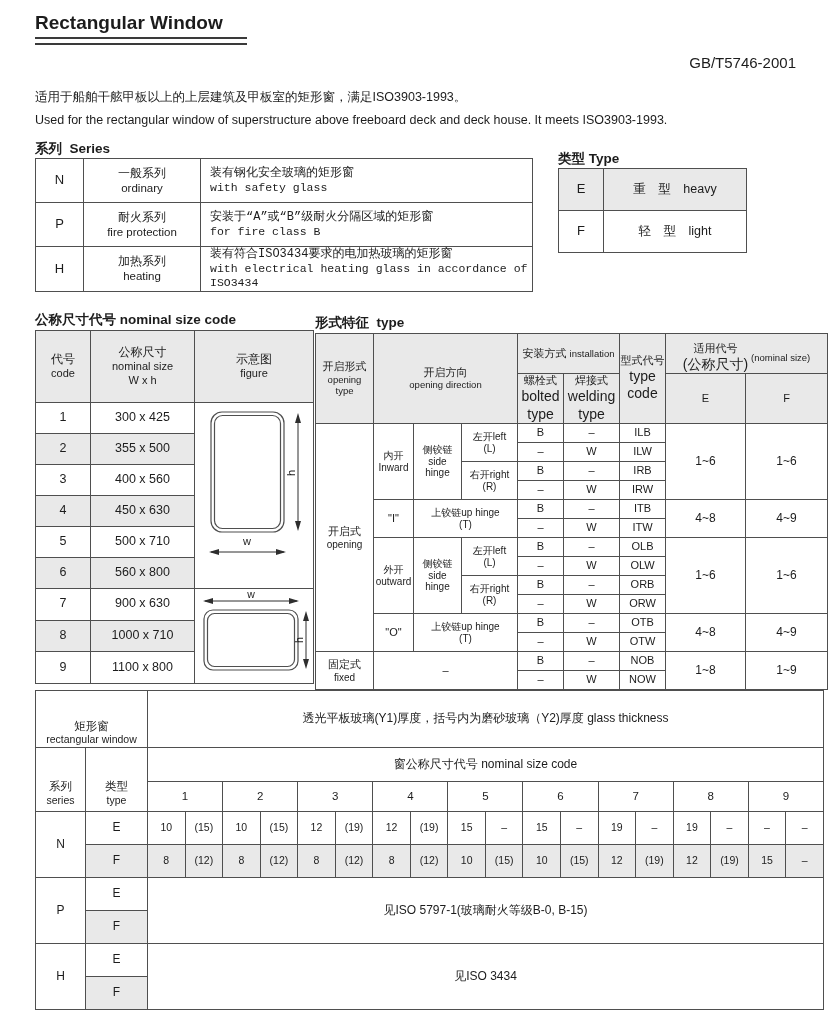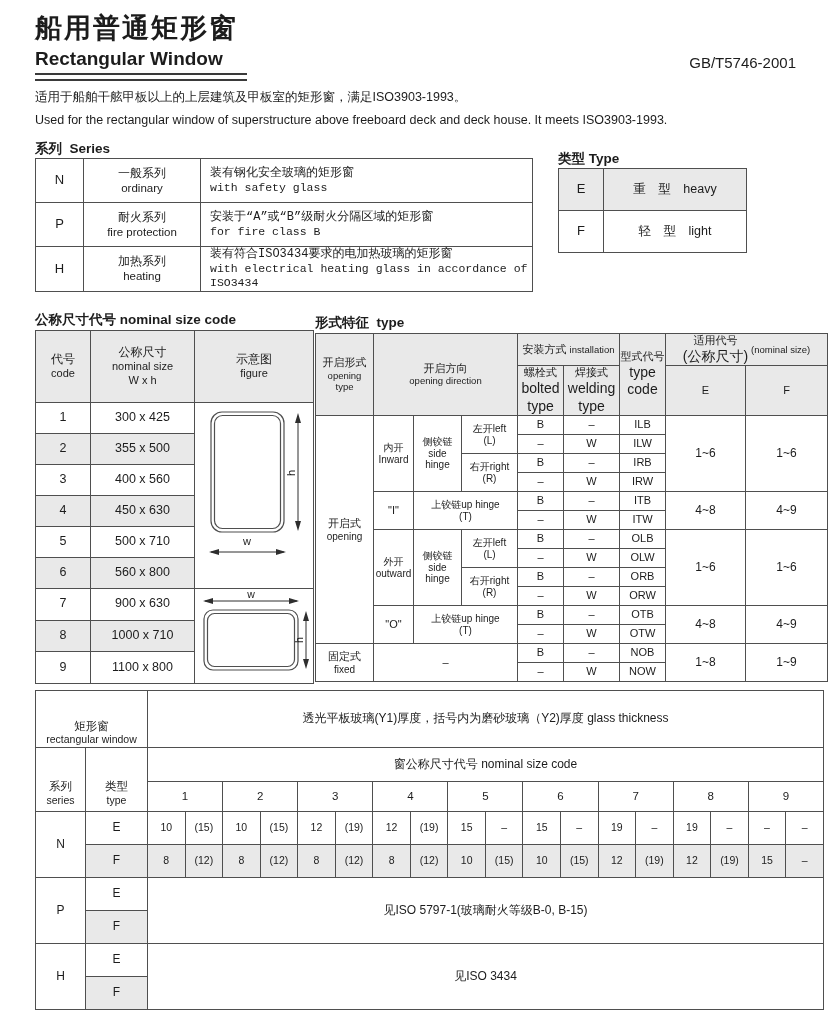--- a/index.html
+++ b/index.html
@@ -49,21 +49,21 @@
   .ft tr.hr1{height:32px;}
   .ft tr.hr2{height:28px;padding-left:20px;}
   .ft tr.dr{height:19px;}
   .ft .hd{background:#e9e9e9;}
   .ft .hcn{font-size:11px;}
   .ft .hen{font-size:9.5px;}
   .ft .htiny{font-size:14px;}
   .ft td{font-size:11px;}
   .ft .dirsmall{font-size:10px;line-height:1.15;}
   .ft .rng{font-size:12px;}
-  .appwrap{display:flex;align-items:center;justify-content:center;gap:3px;}
+  .appwrap{display:flex;align-items:center;justify-content:center;gap:3px;margin-top:8px;}
 
   
   .gt{left:35px;top:690px;width:789px;}
   .gt tr.g1{height:46px;}
   .gt tr.g2{height:34px;}
   .gt tr.g3{height:30px;}
   .gt tr.gd{height:33px;}
   .gt .note{font-size:12px;}
   .gt .hcn{font-size:11.5px;margin-top:28px;}
   .gt .hen{font-size:10.5px;}
@@ -72,21 +72,20 @@
   .gt .biglabel{font-size:12px;}
 
   svg text{font-family:"Liberation Sans","DejaVu Sans",sans-serif;}
 </style>
 </head>
 <body>
 
 <div class="page">
 
   <div class="titleblock">
-    <div class="title-cn">船用普通矩形窗</div>
     <div class="title-en">Rectangular Window</div>
     <div class="double-rule"></div>
   </div>
   <div class="standard">GB/T5746-2001</div>
   <div class="desc">
     <div>适用于船舶干舷甲板以上的上层建筑及甲板室的矩形窗，满足ISO3903-1993。</div>
     <div>Used for the rectangular window of superstructure above freeboard deck and deck house. It meets ISO3903-1993.</div>
   </div>
 
   <div class="seclabel" style="left:35px;top:140px;">系列  Series</div>

